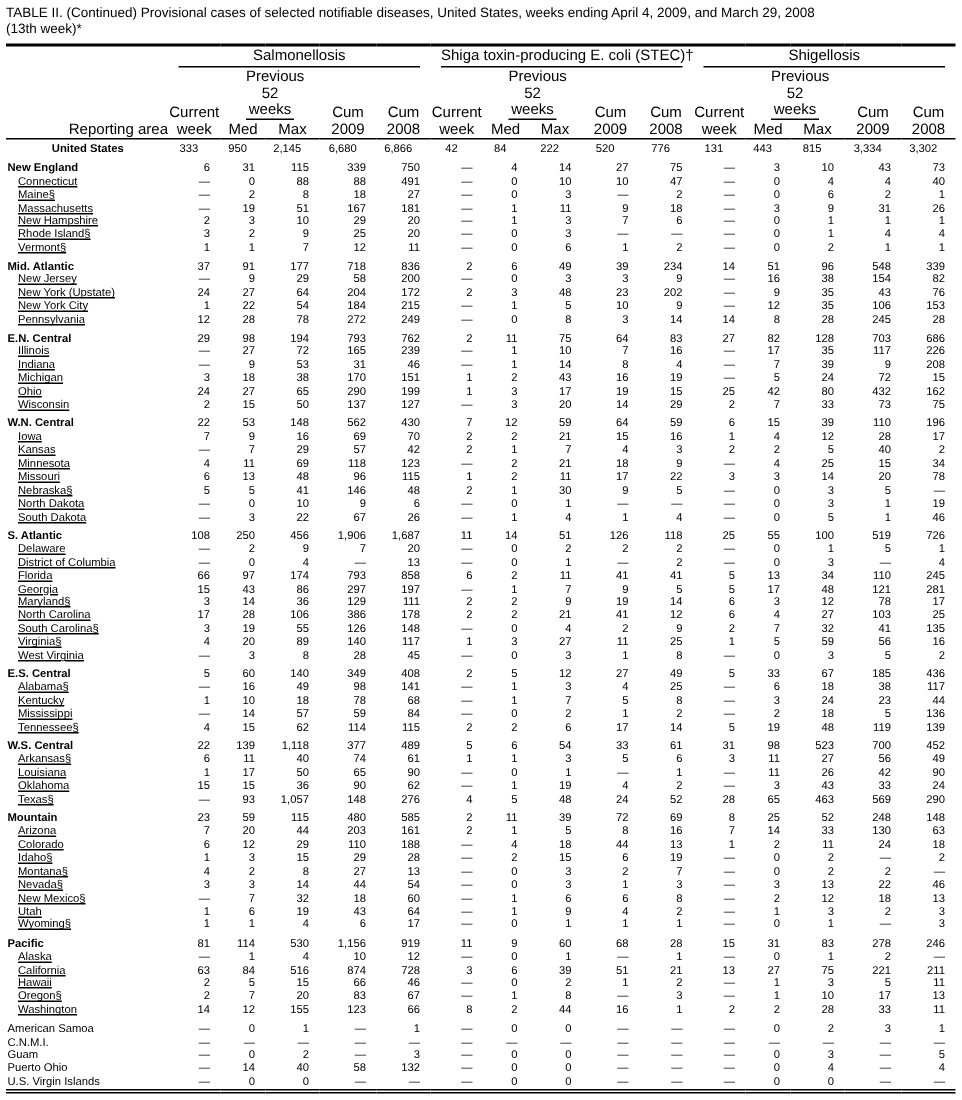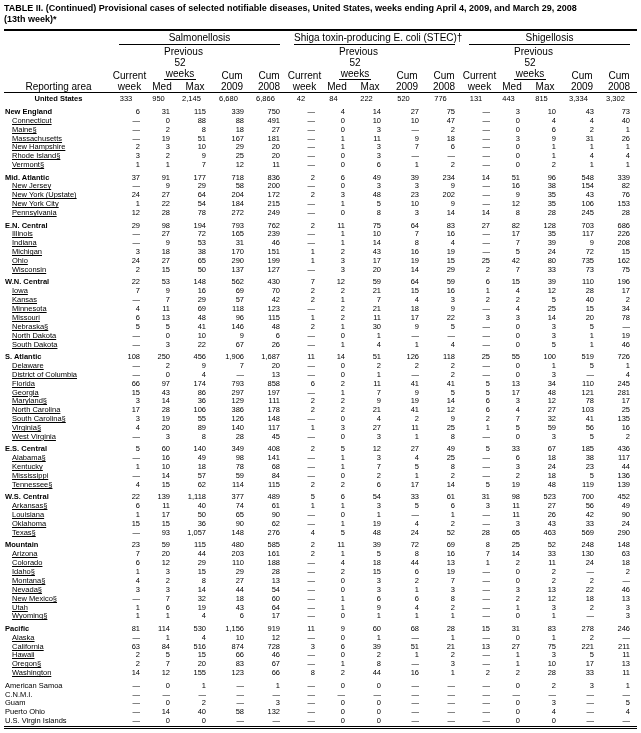--- a/index.html
+++ b/index.html
@@ -2,34 +2,34 @@
 <html><head>
 <meta charset="utf-8">
 <style>
   html,body { margin:0; padding:0; background:#fff; }
   body {
     width:641px; height:733px; overflow:hidden;
     font-family:"Liberation Sans", sans-serif; color:#000;
     padding:3px 4px; box-sizing:border-box;
   }
   .title {
-    font-size:9px; font-weight:bold; line-height:1.25; margin:0 0 3px 0;
+    font-size:9px; font-weight:normal; line-height:1.25; margin:0 0 3px 0;
   }
   table {
     border-collapse:collapse; table-layout:fixed; width:633px;
     border-top:2.5px solid #000; border-bottom:3px double #000;
   }
   col.c-area { width:108px; }
   col.c-week { width:35px; } col.c-med { width:30px; } col.c-max { width:36px; }
   col.c-c09 { width:38px; } col.c-c08 { width:36px; }
   th {
     font-size:10px; font-weight:normal; text-align:center; vertical-align:bottom;
     padding:1px 0 0 0; line-height:1.12; white-space:normal;
   }
-  th.area-h { text-align:center; padding-left:1px; }
+  th.area-h { text-align:right; padding-left:1px; }
   .gline { border-bottom:1px solid #000; margin:0 7px; padding-bottom:1px; white-space:nowrap; overflow:visible; }
   .pline { border-bottom:1px solid #000; margin:0 17px; padding-bottom:0; }
   th.bb { border-bottom:1.5px solid #000; }
   td {
     font-size:7.5px; line-height:1.12; padding:0 7px 0.5px 0;
     text-align:right; white-space:nowrap; vertical-align:bottom;
   }
   td.area { text-align:left; padding:0 0 0.5px 1px; }
   tr.us td.area, tr.region td.area { font-weight:bold; }
   tr.state td.area { padding-left:8px;text-decoration:underline; }
@@ -427,21 +427,21 @@
         <td>290</td>
         <td>199</td>
         <td>1</td>
         <td>3</td>
         <td>17</td>
         <td>19</td>
         <td>15</td>
         <td>25</td>
         <td>42</td>
         <td>80</td>
-        <td>735</td>
+        <td>432</td>
         <td>162</td>
       </tr>
       <tr class="state">
         <td class="area">Wisconsin</td>
         <td>2</td>
         <td>15</td>
         <td>50</td>
         <td>137</td>
         <td>127</td>
         <td>—</td>

